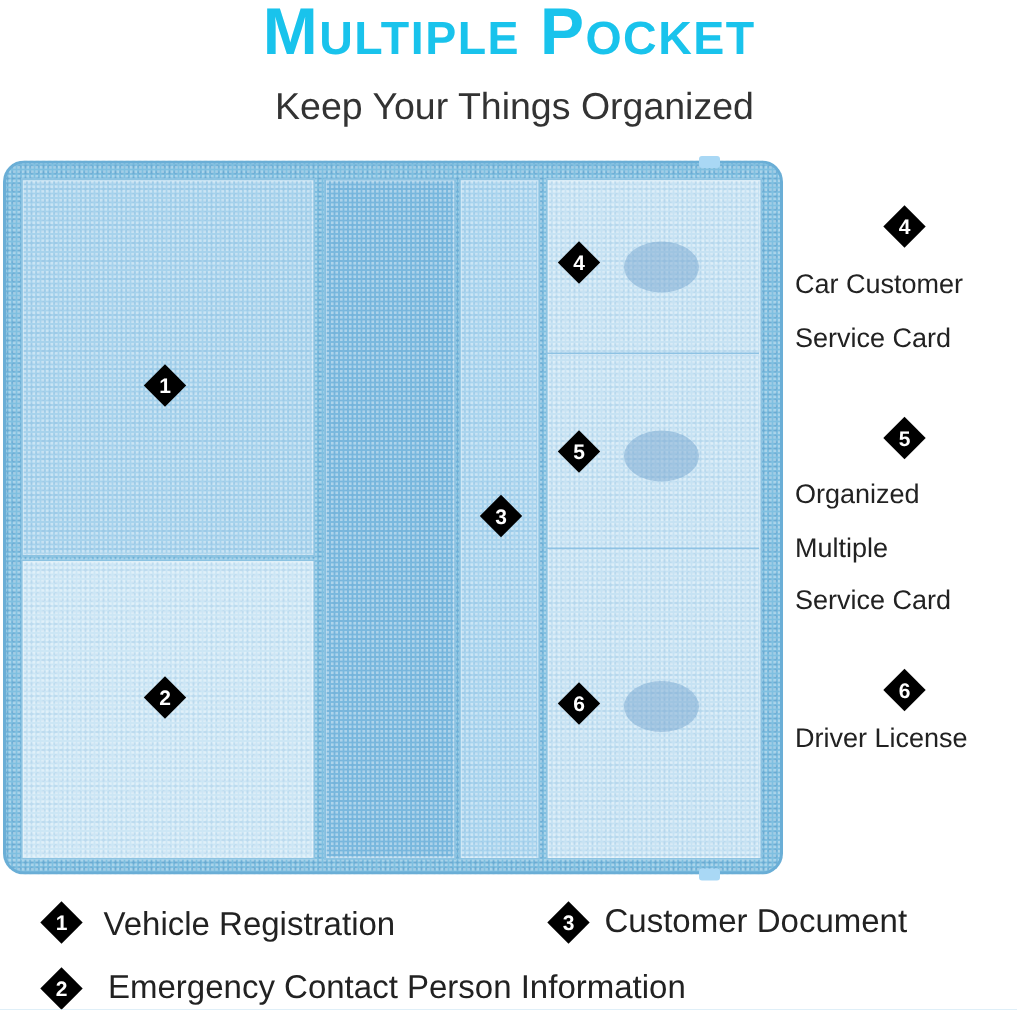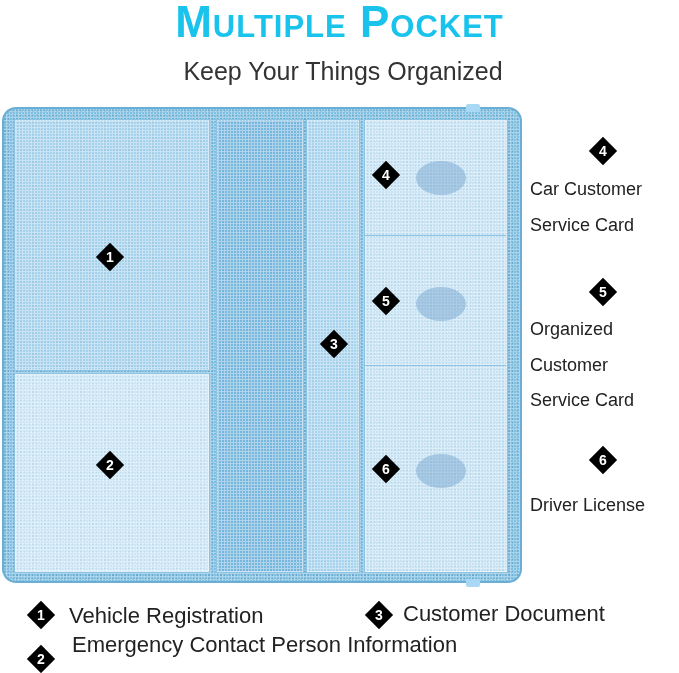--- a/index.html
+++ b/index.html
@@ -81,38 +81,38 @@
     <div class="n">4</div>
   </div>
 <div class="label" style="left:530px;top:172px;">Car Customer</div>
 <div class="label" style="left:530px;top:208px;">Service Card</div>
 
 <div class="badge" style="left:589px;top:278px;">
     <div class="d"></div>
     <div class="n">5</div>
   </div>
 <div class="label" style="left:530px;top:312px;">Organized</div>
-<div class="label" style="left:530px;top:348px;">Customer</div>
+<div class="label" style="left:530px;top:348px;">Multiple</div>
 <div class="label" style="left:530px;top:383px;">Service Card</div>
 
 <div class="badge" style="left:589px;top:446px;">
     <div class="d"></div>
     <div class="n">6</div>
   </div>
-<div class="label" style="left:530px;top:488px;">Driver License</div>
+<div class="label" style="left:530px;top:475px;">Driver License</div>
 
 <div class="badge" style="left:27px;top:601px;">
     <div class="d"></div>
     <div class="n">1</div>
   </div>
 <div class="legend" style="left:69px;top:602px;">Vehicle Registration</div>
 
 <div class="badge" style="left:365px;top:601px;">
     <div class="d"></div>
     <div class="n">3</div>
   </div>
 <div class="legend" style="left:403px;top:600px;">Customer Document</div>
 
 <div class="badge" style="left:27px;top:645px;">
     <div class="d"></div>
     <div class="n">2</div>
   </div>
-<div class="legend" style="left:72px;top:631px;">Emergency Contact Person Information</div>
+<div class="legend" style="left:72px;top:644px;">Emergency Contact Person Information</div>
 
 </body></html>

